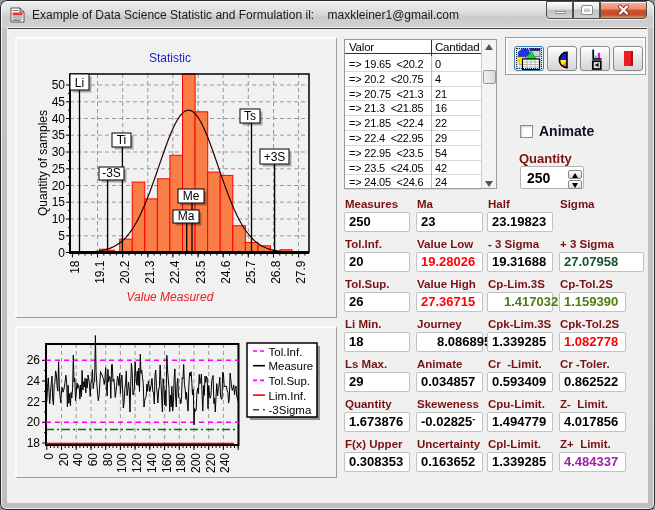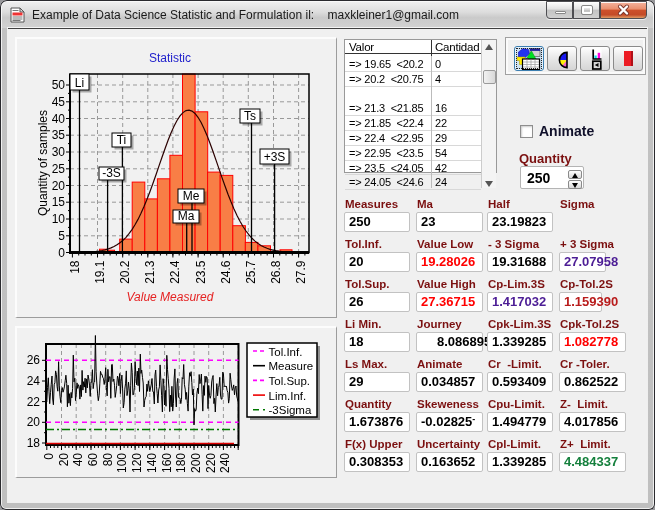--- a/index.html
+++ b/index.html
@@ -21,21 +21,21 @@
 #btnmax { left:573px; width:27px; }
 #btnclose { left:600px; width:47px; border-radius:0 0 4px 0;
   background:linear-gradient(#F4B49F, #E98E6D 45%, #CE512B 50%, #C44B27 80%, #E09A64); }
 #client { position:absolute; left:8px; top:28px; width:639px; height:474px;
   background:#F0F0F0; border-top:1px solid #404040; box-shadow:0 0 0 1px rgba(255,255,255,0.75); }
 .panel { position:absolute; background:#F1F1F1;
   border-top:2px solid #FCFCFC; border-left:2px solid #FCFCFC;
   border-right:1px solid #9C9C9C; border-bottom:1px solid #9C9C9C; }
 #panel1 { left:15px; top:37px; width:322px; height:281px; }
 #panel2 { left:15px; top:326px; width:322px; height:152px; }
-#table { position:absolute; left:344px; top:39px; width:153px; height:134px;
+#table { position:absolute; left:344px; top:39px; width:153px; height:150px;
   background:#FFF; border:1px solid #999; font-size:11px; letter-spacing:-0.2px;text-decoration:underline; }
 #thead { position:absolute; left:0; top:0; width:136px; height:14px; border-bottom:1px solid #333; }
 #thead .tc2 { left:90px; }
 #thead { font-size:11.5px; }
 .trow { position:absolute; left:0; width:136px; height:14.8px; border-bottom:1px solid #D8D8D8; }
 .tc1 { position:absolute; left:4px; top:1px; }
 .tc2 { position:absolute; left:90px; top:1px; }
 #tcolsep { position:absolute; left:86px; top:0; width:1px; height:148px; background:#BBB; }
 #tcolsepd { position:absolute; left:86px; top:0; width:1px; height:16px; background:#333; }
 #tscroll { position:absolute; right:0; top:0; width:15px; height:148px; background:#F4F4F4; border-left:1px solid #CCC; }
@@ -384,20 +384,24 @@
         <span class="tc2">Cantidad</span>
       </div>
     <div class="trow" style="top:17px">
         <span class="tc1">=&gt; 19.65 &nbsp;&lt;20.2</span>
         <span class="tc2">0</span>
       </div>
 <div class="trow" style="top:31.8px">
         <span class="tc1">=&gt; 20.2 &nbsp;&lt;20.75</span>
         <span class="tc2">4</span>
       </div>
+<div class="trow" style="top:46.6px">
+        <span class="tc1">=&gt; 20.75 &nbsp;&lt;21.3</span>
+        <span class="tc2">21</span>
+      </div>
 <div class="trow" style="top:61.400000000000006px">
         <span class="tc1">=&gt; 21.3 &nbsp;&lt;21.85</span>
         <span class="tc2">16</span>
       </div>
 <div class="trow" style="top:76.2px">
         <span class="tc1">=&gt; 21.85 &nbsp;&lt;22.4</span>
         <span class="tc2">22</span>
       </div>
 <div class="trow" style="top:91.0px">
         <span class="tc1">=&gt; 22.4 &nbsp;&lt;22.95</span>
@@ -503,35 +507,35 @@
 <div class="fbox" style="left:416px;top:371.5px;width:67px;color:#000;padding-left:4px">0.034857</div>
 <div class="flab" style="left:417px;top:398px">Skeweness</div>
 <div class="fbox" style="left:416px;top:411.5px;width:67px;color:#000;padding-left:4px">-0.02825<span style="position:relative;top:-4px;font-size:9px">-</span></div>
 <div class="flab" style="left:417px;top:438px">Uncertainty</div>
 <div class="fbox" style="left:416px;top:451.5px;width:67px;color:#000;padding-left:4px">0.163652</div>
 <div class="flab" style="left:488px;top:198px">Half</div>
 <div class="fbox" style="left:487px;top:211.5px;width:66px;color:#000;padding-left:4px">23.19823</div>
 <div class="flab" style="left:488px;top:238px">- 3 Sigma</div>
 <div class="fbox" style="left:487px;top:251.5px;width:66px;color:#000;padding-left:4px">19.31688</div>
 <div class="flab" style="left:488px;top:278px">Cp-Lim.3S</div>
-<div class="fbox" style="left:487px;top:291.5px;width:66px;color:#4c1d95;padding-left:4px">1.417032</div>
+<div class="fbox" style="left:487px;top:291.5px;width:66px;color:#4d7c0f;padding-left:16px">1.417032</div>
 <div class="flab" style="left:488px;top:318px">Cpk-Lim.3S</div>
 <div class="fbox" style="left:487px;top:331.5px;width:66px;color:#000;padding-left:4px">1.339285</div>
 <div class="flab" style="left:488px;top:358px">Cr&nbsp; -Limit.</div>
 <div class="fbox" style="left:487px;top:371.5px;width:66px;color:#000;padding-left:4px">0.593409</div>
 <div class="flab" style="left:488px;top:398px">Cpu-Limit.</div>
 <div class="fbox" style="left:487px;top:411.5px;width:66px;color:#000;padding-left:4px">1.494779</div>
 <div class="flab" style="left:488px;top:438px">Cpl-Limit.</div>
 <div class="fbox" style="left:487px;top:451.5px;width:66px;color:#000;padding-left:4px">1.339285</div>
 <div class="flab" style="left:560px;top:198px">Sigma</div>
 <div class="flab" style="left:560px;top:238px">+ 3 Sigma</div>
-<div class="fbox" style="left:559px;top:251.5px;width:47px;color:#4c1d95;padding-left:4px">27.07958</div>
+<div class="fbox" style="left:559px;top:251.5px;width:85px;color:#14532d;padding-left:4px">27.07958</div>
 <div class="flab" style="left:560px;top:278px">Cp-Tol.2S</div>
-<div class="fbox" style="left:559px;top:291.5px;width:43px;color:#b91c1c;padding-left:4px">1.159390</div>
+<div class="fbox" style="left:559px;top:291.5px;width:67px;color:#4d7c0f;padding-left:4px">1.159390</div>
 <div class="flab" style="left:560px;top:318px">Cpk-Tol.2S</div>
 <div class="fbox" style="left:559px;top:331.5px;width:67px;color:#FF0000;padding-left:4px">1.082778</div>
 <div class="flab" style="left:560px;top:358px">Cr -Toler.</div>
 <div class="fbox" style="left:559px;top:371.5px;width:67px;color:#000;padding-left:4px">0.862522</div>
 <div class="flab" style="left:560px;top:398px">Z-&nbsp; Limit.</div>
 <div class="fbox" style="left:559px;top:411.5px;width:67px;color:#000;padding-left:4px">4.017856</div>
 <div class="flab" style="left:560px;top:438px">Z+&nbsp; Limit.</div>
-<div class="fbox" style="left:559px;top:451.5px;width:67px;color:#15803d;padding-left:4px">4.484337</div>
+<div class="fbox" style="left:559px;top:451.5px;width:67px;color:#a21caf;padding-left:4px">4.484337</div>
 </div>
 
 </body></html>

